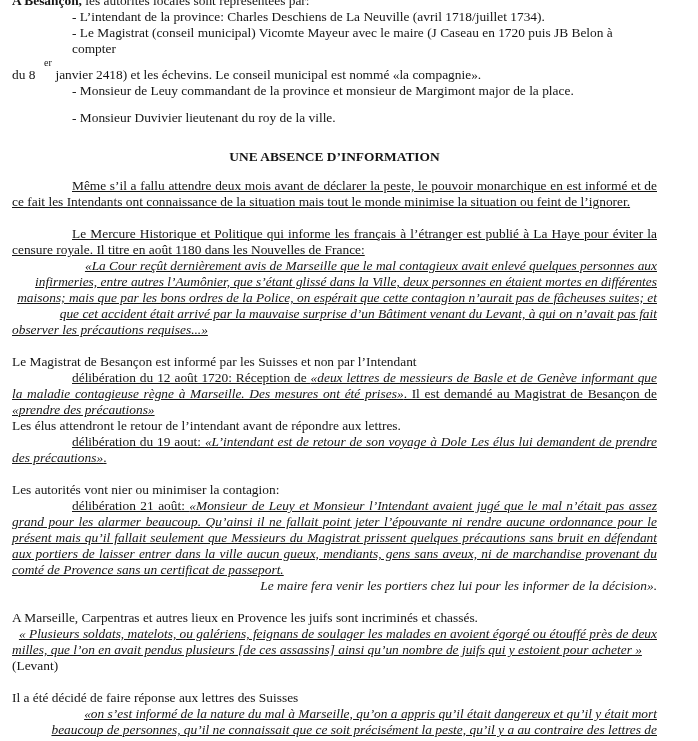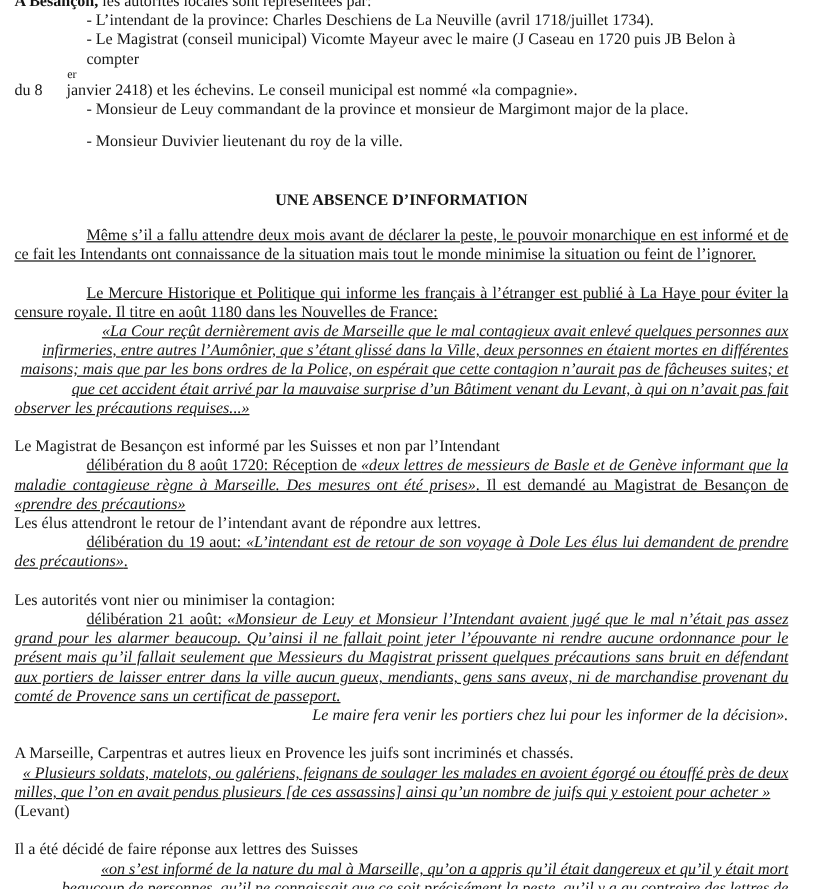--- a/index.html
+++ b/index.html
@@ -10,23 +10,23 @@
     }
     .page { position: absolute; left: 12px; top: -7px; width: 645px; }
     p { margin: 0; }
     .just { text-align: justify; text-align-last: left; text-decoration: underline; }
     .ind { text-indent: 60px; }
     .bullet { padding-left: 60px; }
     .it { font-style: italic; text-align: right; }
     .bold { font-weight: bold; }
     .gap-s { height: 11px; }
     .gap-m { height: 16px; }
-    .title { text-align: center; font-weight: bold; font-size: 13.4px; margin-top: 14px; }
+    .title { text-align: center; font-weight: bold; font-size: 13.4px; margin-top: 4px; }
     .sup-line { position: relative; height: 10px; }
-    .sup-line span { position: absolute; left: 44px; top: -2px; font-size: 10px; }
+    .sup-line span { position: absolute; left: 32px; top: -2px; font-size: 10px; }
     .tab { display: inline-block; width: 20px; }
   </style>
 </head>
 <body>
 
 <div class="page">
 
   <p><span class="bold">A Besançon,</span><span> les autorités locales sont représentées par:</span></p>
   <p class="bullet">- L’intendant de la province:  Charles Deschiens de La Neuville (avril 1718/juillet 1734).</p>
   <p class="bullet">- Le Magistrat (conseil municipal) Vicomte Mayeur avec le maire (J Caseau en 1720 puis JB Belon à compter</p>
@@ -43,21 +43,21 @@
   <div style="height:13px"></div>
 
   <p class="just ind">Même s’il a fallu attendre deux mois avant de déclarer la peste, le pouvoir monarchique en est informé et de ce fait les Intendants ont connaissance de la situation mais tout le monde minimise la situation ou feint de l’ignorer.</p>
   <div class="gap-m"></div>
 
   <p class="just ind">Le Mercure Historique et Politique qui informe les français à l’étranger est publié à La Haye pour éviter la censure royale. Il titre en août 1180 dans les Nouvelles de France:</p>
   <p class="just ind it">«La Cour reçût dernièrement avis de Marseille que le mal contagieux avait enlevé quelques personnes aux infirmeries, entre autres l’Aumônier, que s’étant glissé dans la Ville, deux personnes en étaient mortes en différentes maisons; mais que par les bons ordres de la Police, on espérait que cette contagion n’aurait pas de fâcheuses suites; et que cet accident était arrivé par la mauvaise surprise d’un Bâtiment venant du Levant, à qui on n’avait pas fait observer les précautions requises...»</p>
   <div class="gap-m"></div>
 
   <p>Le Magistrat de Besançon est informé par les Suisses et non par l’Intendant</p>
-  <p class="just ind"><span>délibération du 8 août 1720: Réception de </span><span class="it">«deux lettres de messieurs de Basle et de Genève informant que la maladie contagieuse règne à Marseille. Des mesures ont été prises»</span><span>. Il est demandé au Magistrat de Besançon de </span><span class="it">«prendre des précautions»</span></p>
+  <p class="just ind"><span>délibération du 12 août 1720: Réception de </span><span class="it">«deux lettres de messieurs de Basle et de Genève informant que la maladie contagieuse règne à Marseille. Des mesures ont été prises»</span><span>. Il est demandé au Magistrat de Besançon de </span><span class="it">«prendre des précautions»</span></p>
   <p>Les élus attendront le retour de l’intendant avant de répondre aux lettres.</p>
   <p class="just ind"><span>délibération du 19 aout: </span><span class="it">«L’intendant est de retour de son voyage à Dole Les élus lui demandent de prendre des précautions»</span><span>.</span></p>
   <div class="gap-m"></div>
 
   <p>Les autorités vont nier ou minimiser la contagion:</p>
   <p class="just ind"><span>délibération 21 août: </span><span class="it">«Monsieur de Leuy et Monsieur l’Intendant avaient jugé que le mal n’était pas assez grand pour les alarmer beaucoup. Qu’ainsi il ne fallait point jeter l’épouvante ni rendre aucune ordonnance pour le présent mais qu’il fallait seulement que Messieurs du Magistrat prissent quelques précautions sans bruit en défendant aux portiers de laisser entrer dans la ville aucun gueux, mendiants, gens sans aveux, ni de marchandise provenant du comté de Provence sans un certificat de passeport.</span></p>
   <p class="it">Le maire fera venir les portiers chez lui pour les informer de la décision».</p>
   <div class="gap-m"></div>
 
   <p>A Marseille, Carpentras et autres lieux en Provence les juifs sont incriminés et chassés.</p>

